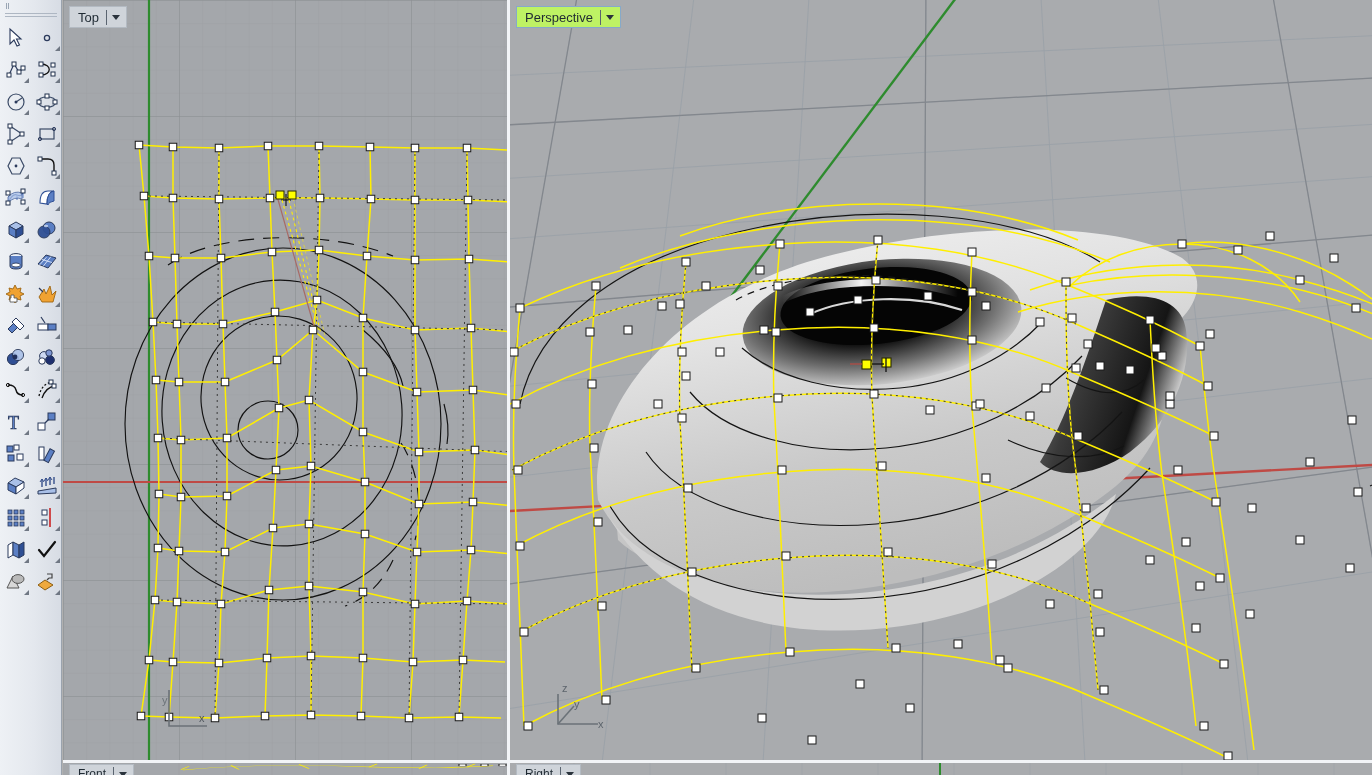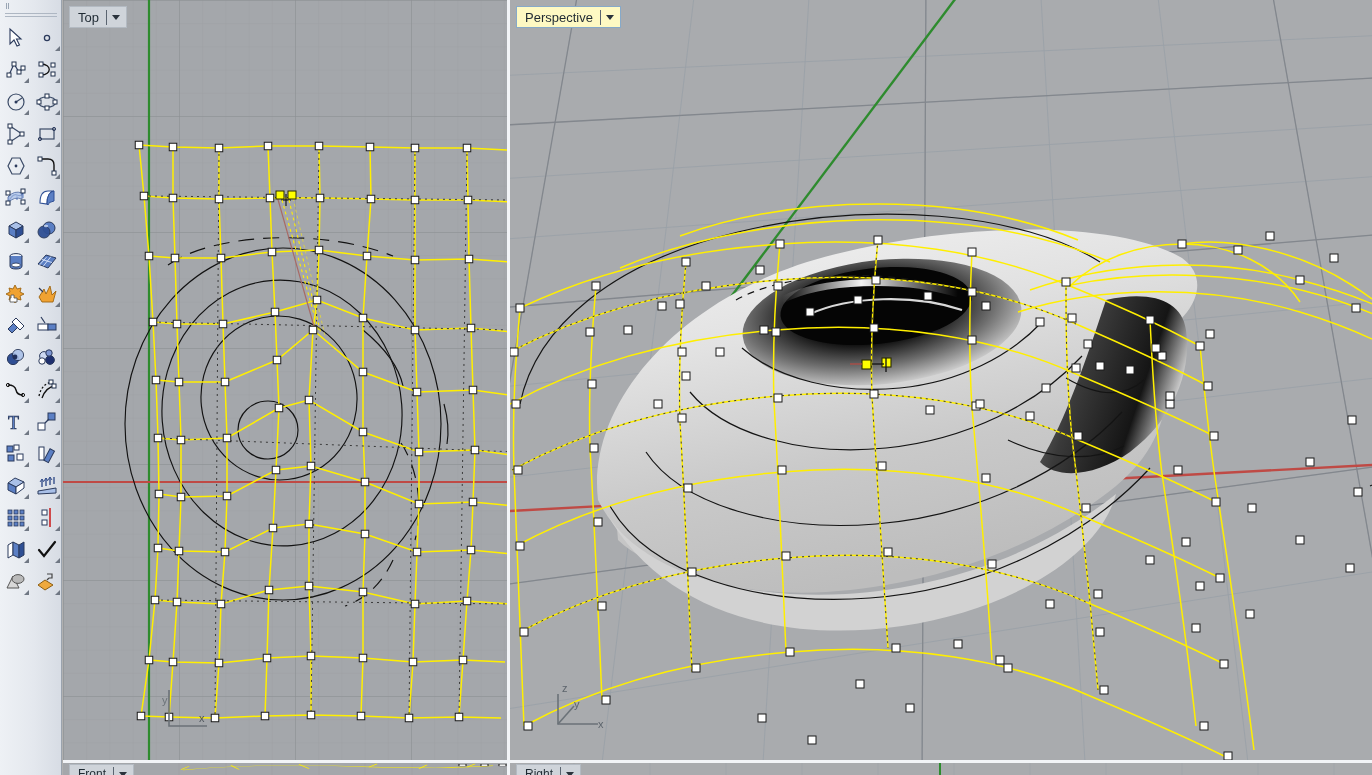--- a/index.html
+++ b/index.html
@@ -31,21 +31,21 @@
   #vp-right{left:510px;top:763px;width:862px;height:28px;overflow:hidden;}
   .vp-gap-v{position:absolute;left:507px;top:0;width:3px;height:775px;background:#f2f4f7;}
   .vp-gap-h{position:absolute;left:63px;top:760px;width:1309px;height:3px;background:#f2f4f7;}
 
   .vp-canvas{position:absolute;left:0;top:0;width:100%;height:100%;}
 
   
   .vp-title{position:absolute;left:6px;top:6px;height:22px;display:flex;align-items:center;
     padding:0 2px 0 8px;font-size:13px;color:#1f2a33;
     background:#cfd4da;border:1px solid #b3bac2;box-sizing:border-box;white-space:nowrap;}
-  .vp-title.active{background:#fef9c3;border-color:#86a9c9;}
+  .vp-title.active{background:#bef264;border-color:#86a9c9;}
   .vp-title .tsep{width:1px;height:15px;background:#5a6470;margin:0 5px 0 7px;}
   .vp-title .caret{width:0;height:0;border-left:4px solid transparent;border-right:4px solid transparent;
     border-top:5px solid #2a333c;margin-right:4px;}
 
   
   .gizmo{position:absolute;font-size:11px;color:#5d646c;}
   .gizmo svg{display:block;overflow:visible;}
 </style>
 </head>
 <body>

